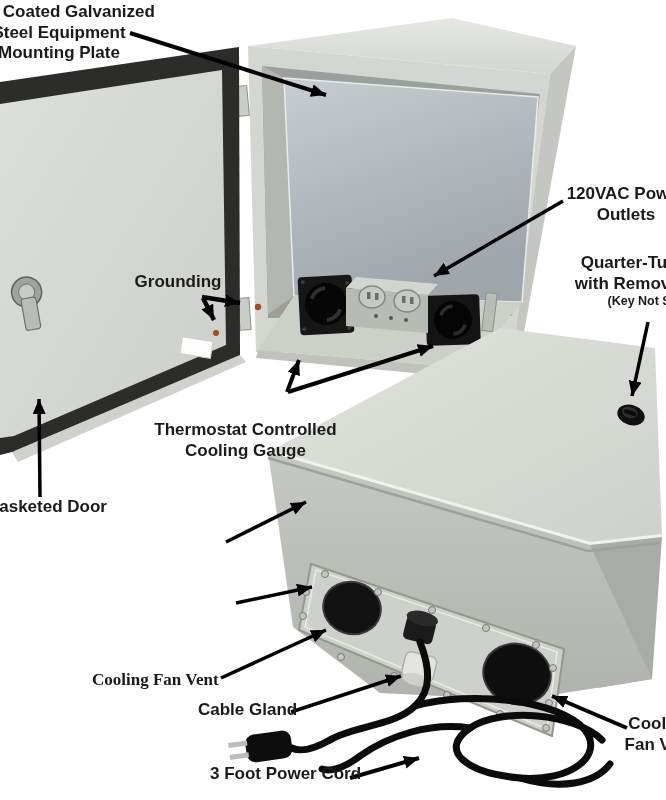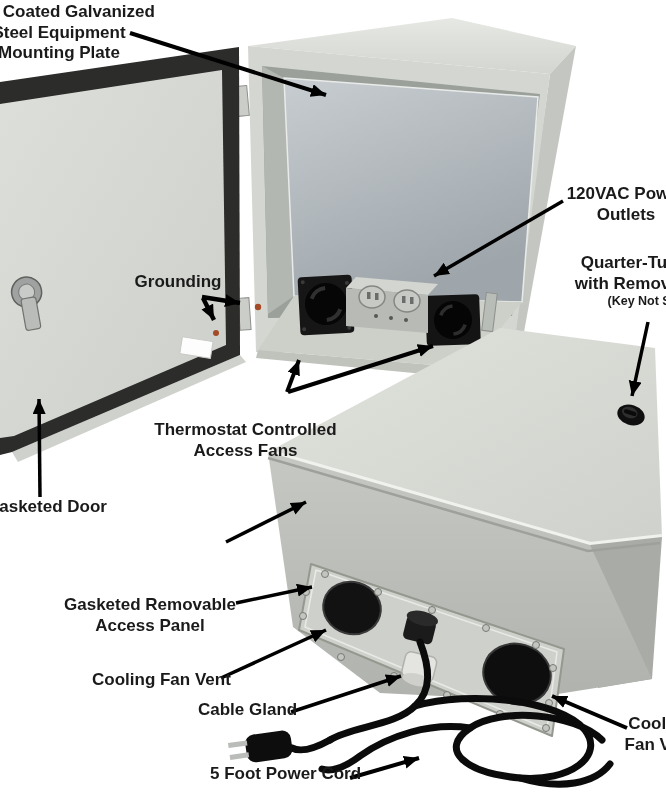--- a/index.html
+++ b/index.html
@@ -13,21 +13,21 @@
   .lbl.left{text-align:left;}
   
   #lbl-mounting-plate{left:-41px;top:2px;width:200px;}
   #lbl-power-outlets{left:536px;top:184px;width:180px;}
   #lbl-quarter-turn{left:560px;top:253px;width:195px;}
   #lbl-grounding-studs{left:118px;top:272px;width:120px;}
   #lbl-thermostat-fans{left:143px;top:394px;width:205px;margin-top:26px;}
   #lbl-gasketed-door{left:-14px;top:497px;}
   #lbl-steel-construction{left:56px;top:534px;width:200px;}
   #lbl-access-panel{left:50px;top:595px;width:200px;}
-  #lbl-fan-vent-left{left:92px;top:670px;}
+  #lbl-fan-vent-left{left:92px;top:670px;font-family:Liberation Serif, serif;}
   #lbl-cable-gland{left:198px;top:700px;text-align:right;}
   #lbl-power-cord{left:210px;top:764px;}
   #lbl-fan-vent-right{left:610px;top:714px;width:100px;}
 </style>
 </head>
 <body>
 
 <div id="stage">
 
   <svg id="scene" width="666" height="800" viewBox="0 0 666 800">
@@ -226,45 +226,41 @@
     <span class="ln">with Removable Key</span>
     <span class="ln small">(Key Not Shown)</span>
   </div>
 
   <div class="lbl" id="lbl-grounding-studs">
     <span class="ln">Grounding</span>
   </div>
 
   <div class="lbl" id="lbl-thermostat-fans">
     <span class="ln">Thermostat Controlled</span>
-    <span class="ln">Access Fans</span>
+    <span class="ln">Cooling Gauge</span>
   </div>
 
   <div class="lbl left" id="lbl-gasketed-door">
     <span class="ln">Gasketed Door</span>
   </div>
 
   <div class="lbl" id="lbl-steel-construction">
   </div>
 
-  <div class="lbl" id="lbl-access-panel">
-    <span class="ln">Gasketed Removable</span>
-    <span class="ln">Access Panel</span>
-  </div>
 
   <div class="lbl left" id="lbl-fan-vent-left">
     <span class="ln">Cooling Fan Vent</span>
   </div>
 
   <div class="lbl left" id="lbl-cable-gland">
     <span class="ln">Cable Gland</span>
   </div>
 
   <div class="lbl left" id="lbl-power-cord">
-    <span class="ln">5 Foot Power Cord</span>
+    <span class="ln">3 Foot Power Cord</span>
   </div>
 
   <div class="lbl" id="lbl-fan-vent-right">
     <span class="ln">Cooling</span>
     <span class="ln">Fan Vent</span>
   </div>
 
 </div>
 
 </body></html>

